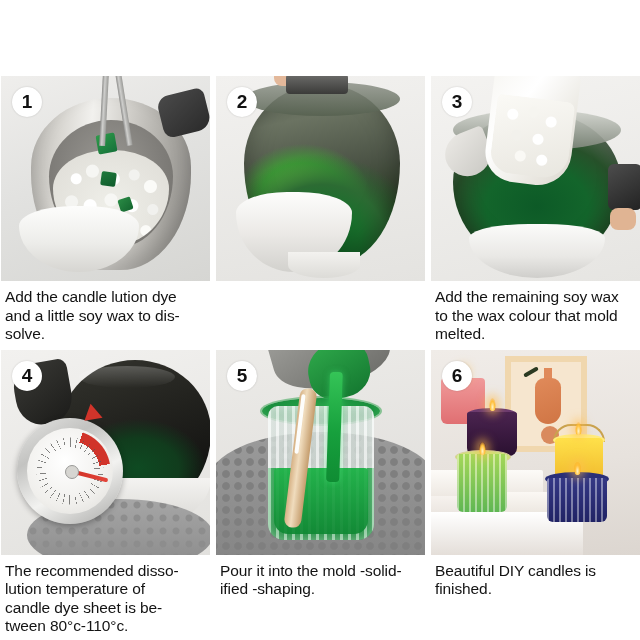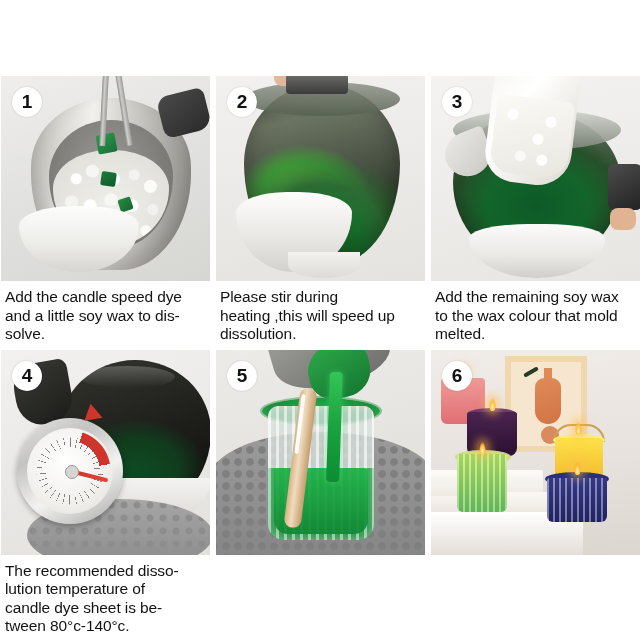--- a/index.html
+++ b/index.html
@@ -531,38 +531,35 @@
           <div class="wax"></div>
           <div class="dye-a"></div>
           <div class="dye-b"></div>
           <div class="dye-c"></div>
           <div class="tweez-a"></div>
           <div class="tweez-b"></div>
           <div class="pot-spout"></div>
           <div class="handle"></div>
           <div class="badge">1</div>
         </div>
-        <div class="caption">Add the candle speed dye
+        <div class="caption">Add the candle lution dye
 and a little soy wax to dis-
 solve.</div>
       </div>
 
       <div class="cell">
         <div class="photo p2">
           <div class="pot"></div>
           <div class="rim"></div>
           <div class="spout"></div>
           <div class="lip"></div>
           <div class="hand"></div>
           <div class="grip"></div>
           <div class="badge">2</div>
         </div>
-        <div class="caption">Please stir during
-heating ,this will speed up
-dissolution.</div>
       </div>
 
       <div class="cell">
         <div class="photo p3">
           <div class="pot"></div>
           <div class="rim"></div>
           <div class="spout"></div>
           <div class="base"></div>
           <div class="handle"></div>
           <div class="thumb"></div>
@@ -591,36 +588,38 @@
           <div class="arc"></div>
           <div class="ticks"></div>
           <div class="needle"></div>
           <div class="hub"></div>
           <div class="pointer"></div>
           <div class="badge">4</div>
         </div>
         <div class="caption">The recommended disso-
 lution temperature of
 candle dye sheet is be-
-tween 80°c-140°c.</div>
+tween 80°c-110°c.</div>
       </div>
 
       <div class="cell">
         <div class="photo p5">
           <div class="mat"></div>
           <div class="pot"></div>
           <div class="stream-src"></div>
           <div class="jar-rim"></div>
           <div class="jar"></div>
           <div class="jar-fill"></div>
           <div class="stream"></div>
           <div class="stick"></div>
           <div class="wick"></div>
           <div class="badge">5</div>
         </div>
+        <div class="caption">Pour it into the mold -solid-
+ified -shaping.</div>
       </div>
 
       <div class="cell">
         <div class="photo p6">
           <div class="frame"></div>
           <div class="art-leaf"></div>
           <div class="art-neck"></div>
           <div class="art-vase"></div>
           <div class="art-ball"></div>
           <div class="book-a"></div>
@@ -637,17 +636,19 @@
           <div class="yellow-candle"></div>
           <div class="flame f-yellow"></div>
           <div class="green-top"></div>
           <div class="green-candle"></div>
           <div class="flame f-green"></div>
           <div class="navy-top"></div>
           <div class="navy-candle"></div>
           <div class="flame f-navy"></div>
           <div class="badge">6</div>
         </div>
+        <div class="caption">Beautiful DIY candles is
+finished.</div>
       </div>
 
     </div>
   </div>
 </div>
 
 </body></html>

